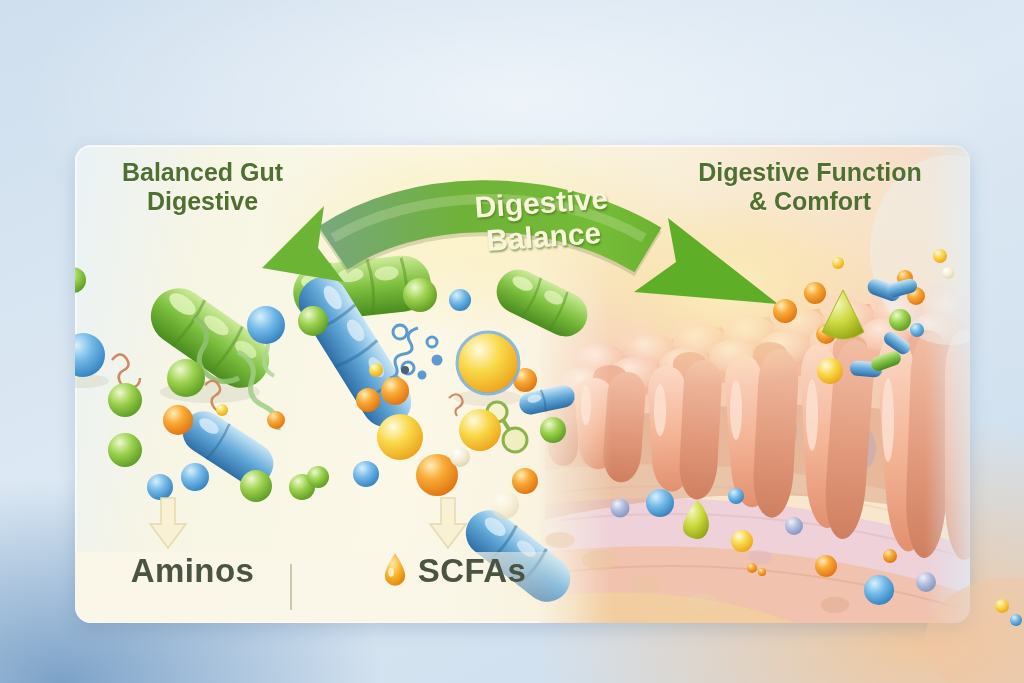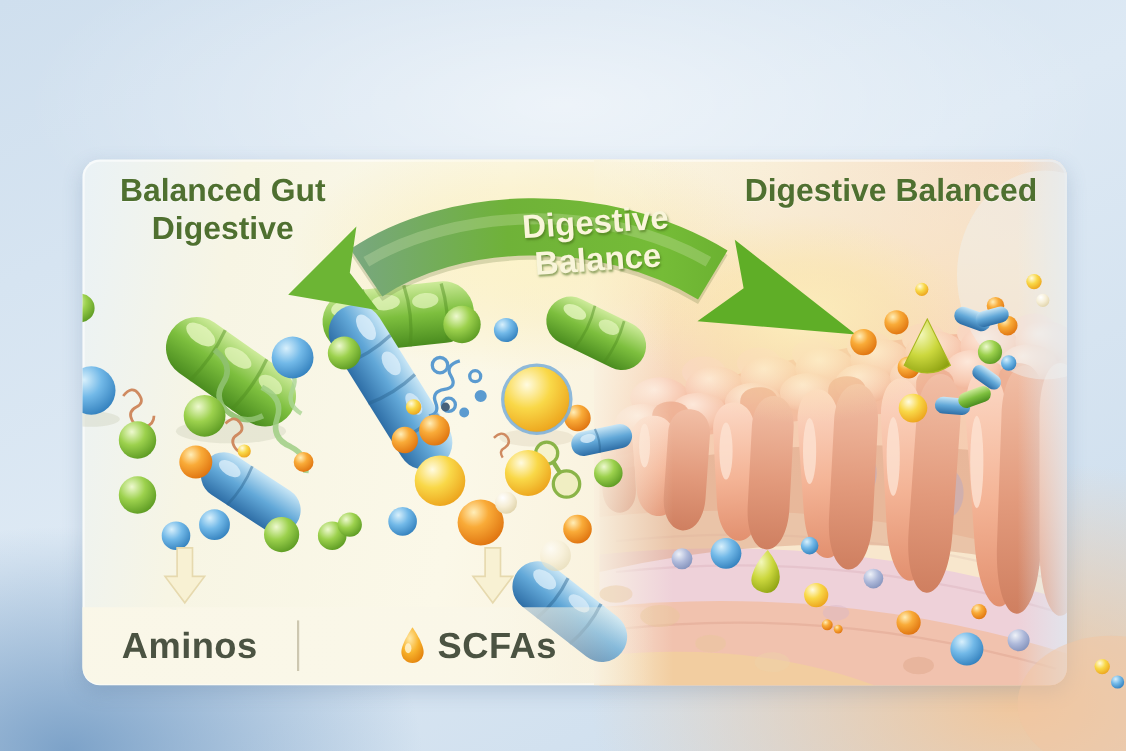--- a/index.html
+++ b/index.html
@@ -19,32 +19,32 @@
       border-bottom:4px solid #e6eef7;
       box-shadow:0 3px 9px rgba(40,70,110,.28);
       display:flex;align-items:center;justify-content:center;}
   .header h1{margin:0;color:#ffffff;font-size:38px;font-weight:bold;letter-spacing:.4px;
       text-shadow:0 2px 3px rgba(20,50,90,.35);}
   .card{position:absolute;left:75px;top:145px;width:895px;height:478px;border-radius:16px;
       background:linear-gradient(100deg,#eaf2f6 0%,#f7f5e4 15%,#fbf8e8 40%,#f9f0da 62%,#f6dfc8 83%,#f4d8c2 100%);
       box-shadow:0 6px 18px rgba(70,100,140,.22), inset 0 0 0 2px rgba(255,255,255,.6);}
   svg.illo{position:absolute;left:0;top:0;width:1024px;height:683px;}
   .label{position:absolute;text-align:center;font-weight:bold;color:#4f7030;
-      font-size:29px;line-height:1.16;text-shadow:0 1px 0 rgba(255,255,255,.55);}
+      font-size:25px;line-height:1.16;text-shadow:0 1px 0 rgba(255,255,255,.55);}
   .label-left{left:100px;top:158px;width:205px;}
   .label-right{left:660px;top:158px;width:300px;}
   .arrow-text{position:absolute;left:425px;top:186px;width:235px;text-align:center;
       font-weight:bold;font-size:30px;line-height:1.13;color:#f9f5da;
       transform:rotate(-4deg);
       text-shadow:1px 2px 2px rgba(70,110,25,.6);}
   .bar{position:absolute;left:75px;top:552px;width:520px;height:70px;
       border-radius:0 0 0 16px;
       background:linear-gradient(90deg, rgba(250,247,232,.97) 0%, rgba(250,247,232,.93) 70%, rgba(248,243,226,.5) 86%, rgba(248,243,226,0) 100%);
       display:flex;align-items:center;}
-  .bar-cell{display:flex;align-items:center;justify-content:center;height:100%;}
+  .bar-cell{display:flex;justify-content:center;height:100%;padding-left:20px;}
   .bar-cell.c1{width:195px;}
   .bar-divider{width:2px;height:46px;background:#cdc7b0;}
   .bar-cell.c2{flex:1;gap:9px;}
   .bar span{font-size:33px;font-weight:bold;color:#4b5342;letter-spacing:.4px;}
   .droplet{width:28px;height:36px;}
 </style>
 </head>
 <body>
 
 <div class="stage">
@@ -397,21 +397,22 @@
     </g>
   </svg>
 
 
   <div class="label label-left">
     <div>Balanced Gut</div>
     <div>Digestive</div>
   </div>
 
   <div class="label label-right">
-    <div>Digestive Balanced</div>
+    <div>Digestive Function</div>
+    <div>&amp; Comfort</div>
   </div>
 
   <div class="arrow-text">
     <div>Digestive</div>
     <div>Balance</div>
   </div>
 
   <div class="bar">
     <div class="bar-cell c1">
       <span>Aminos</span>

